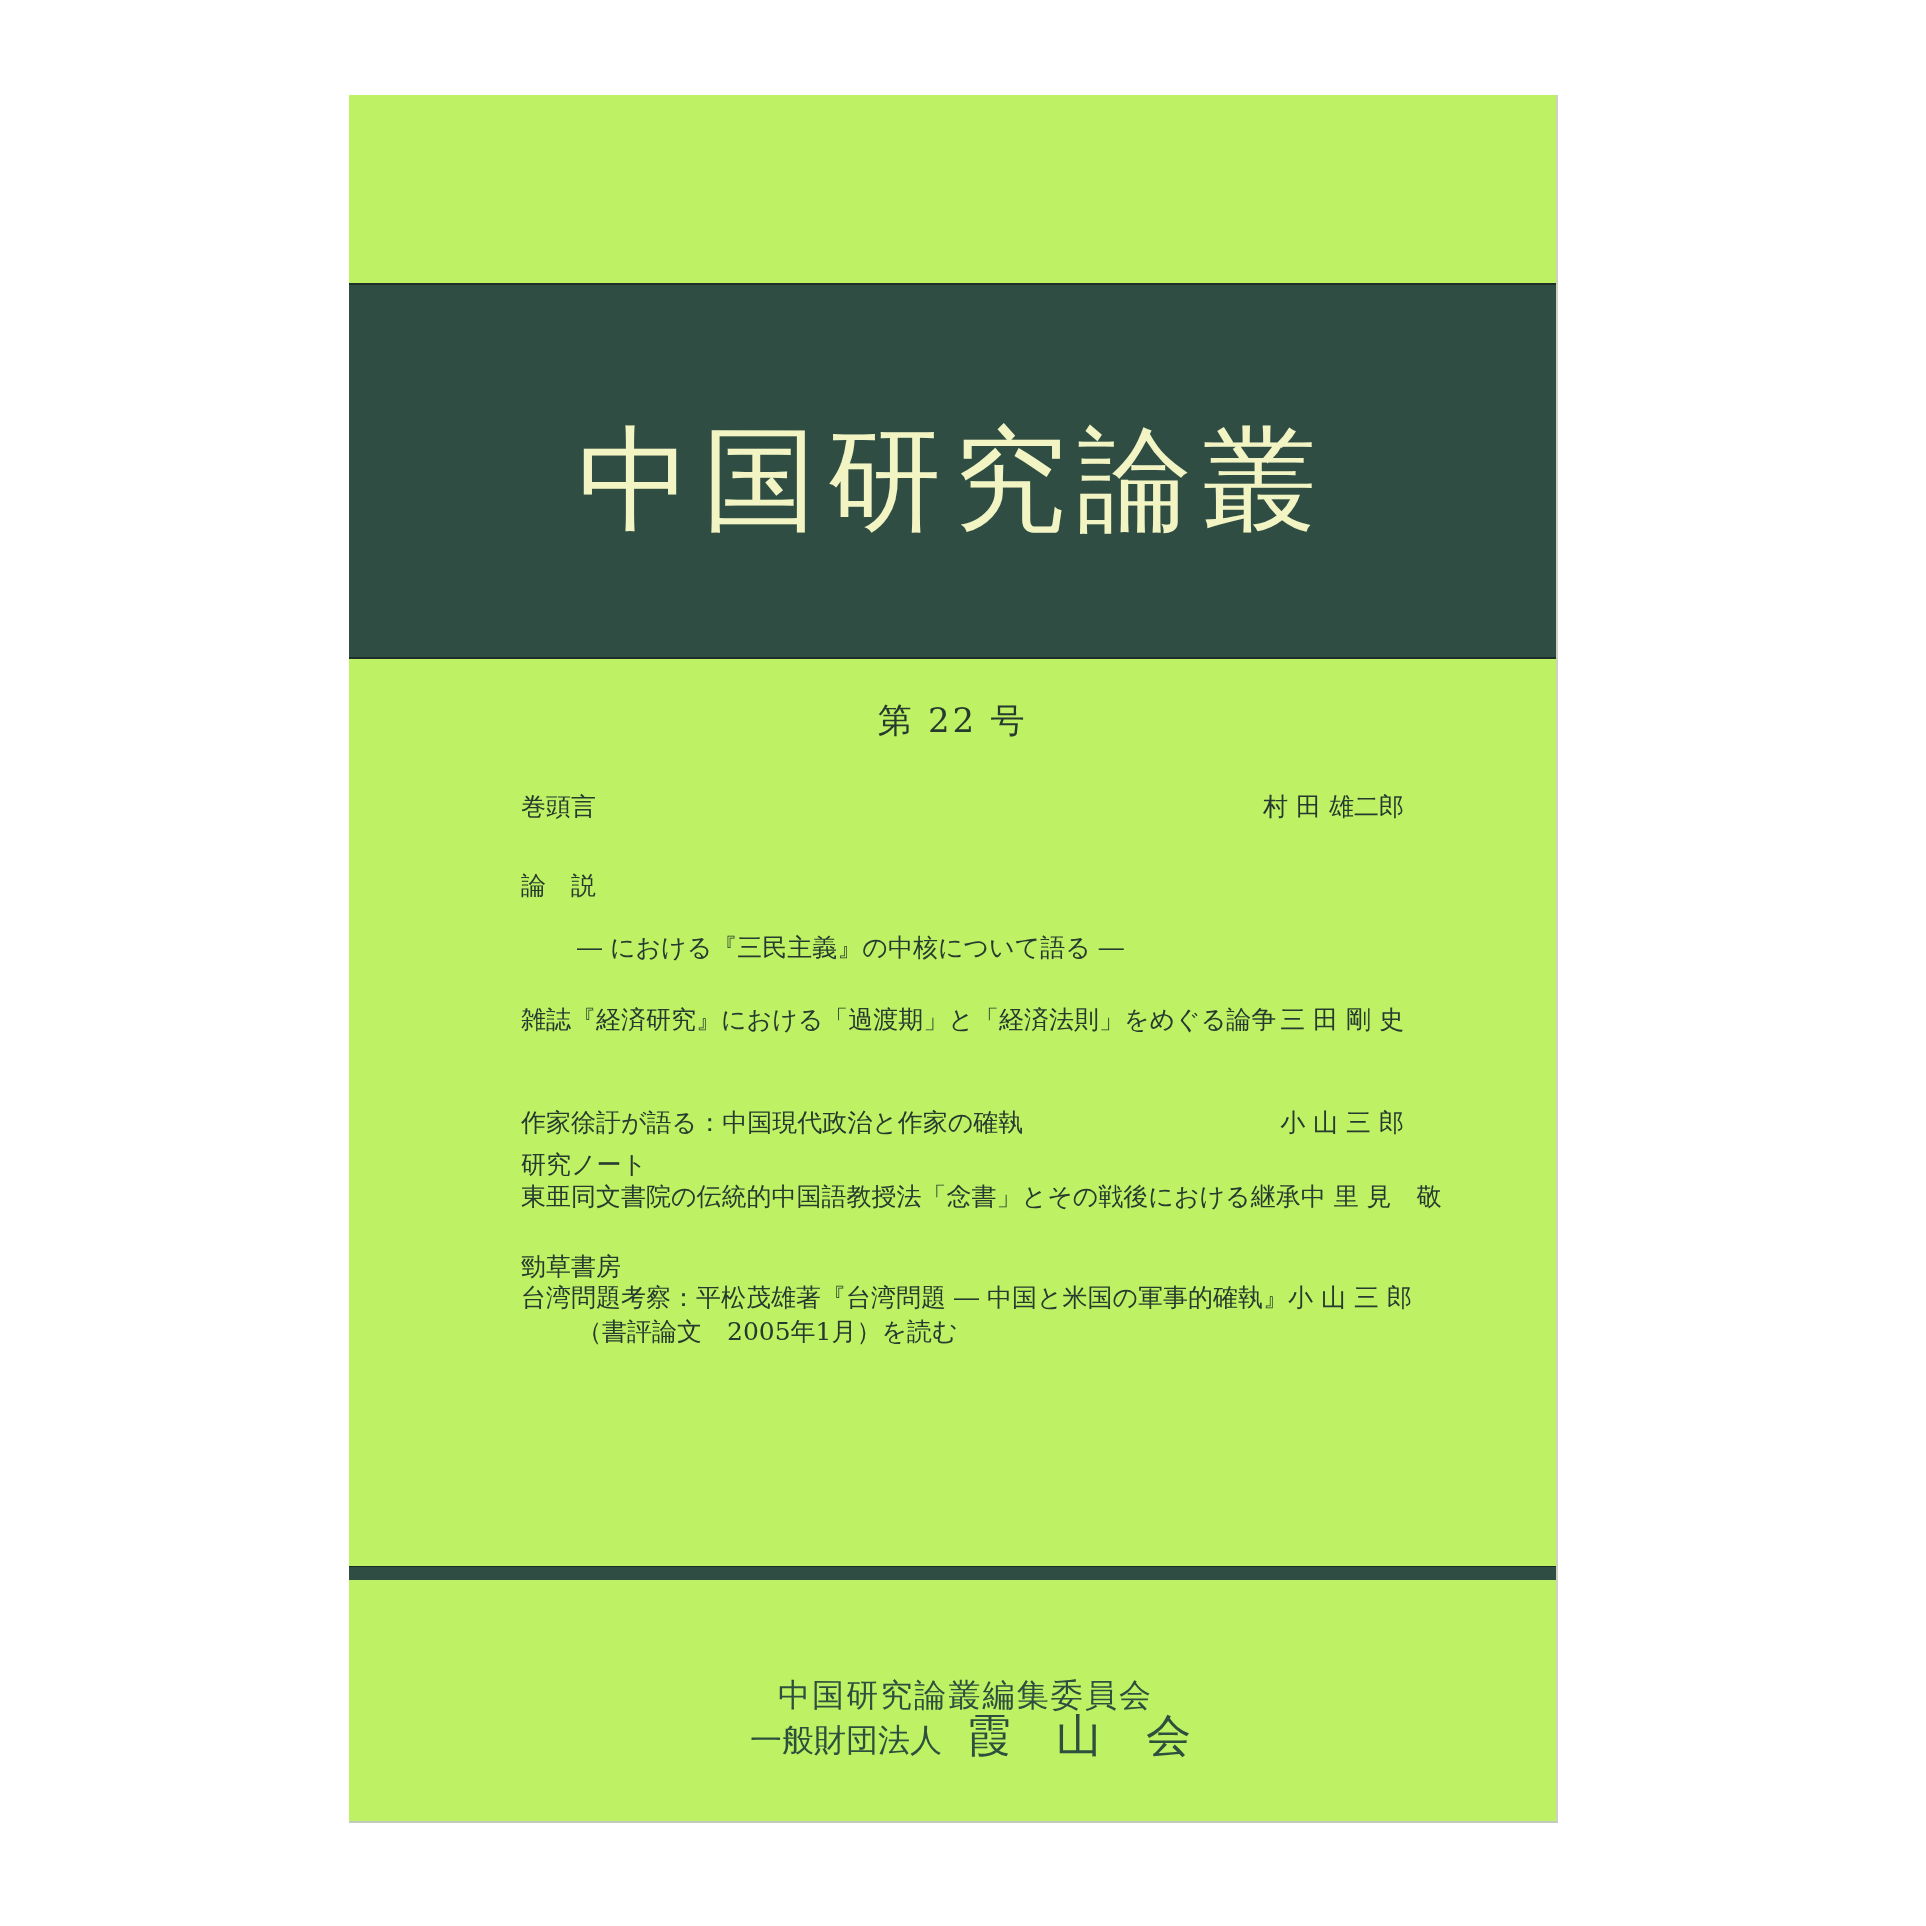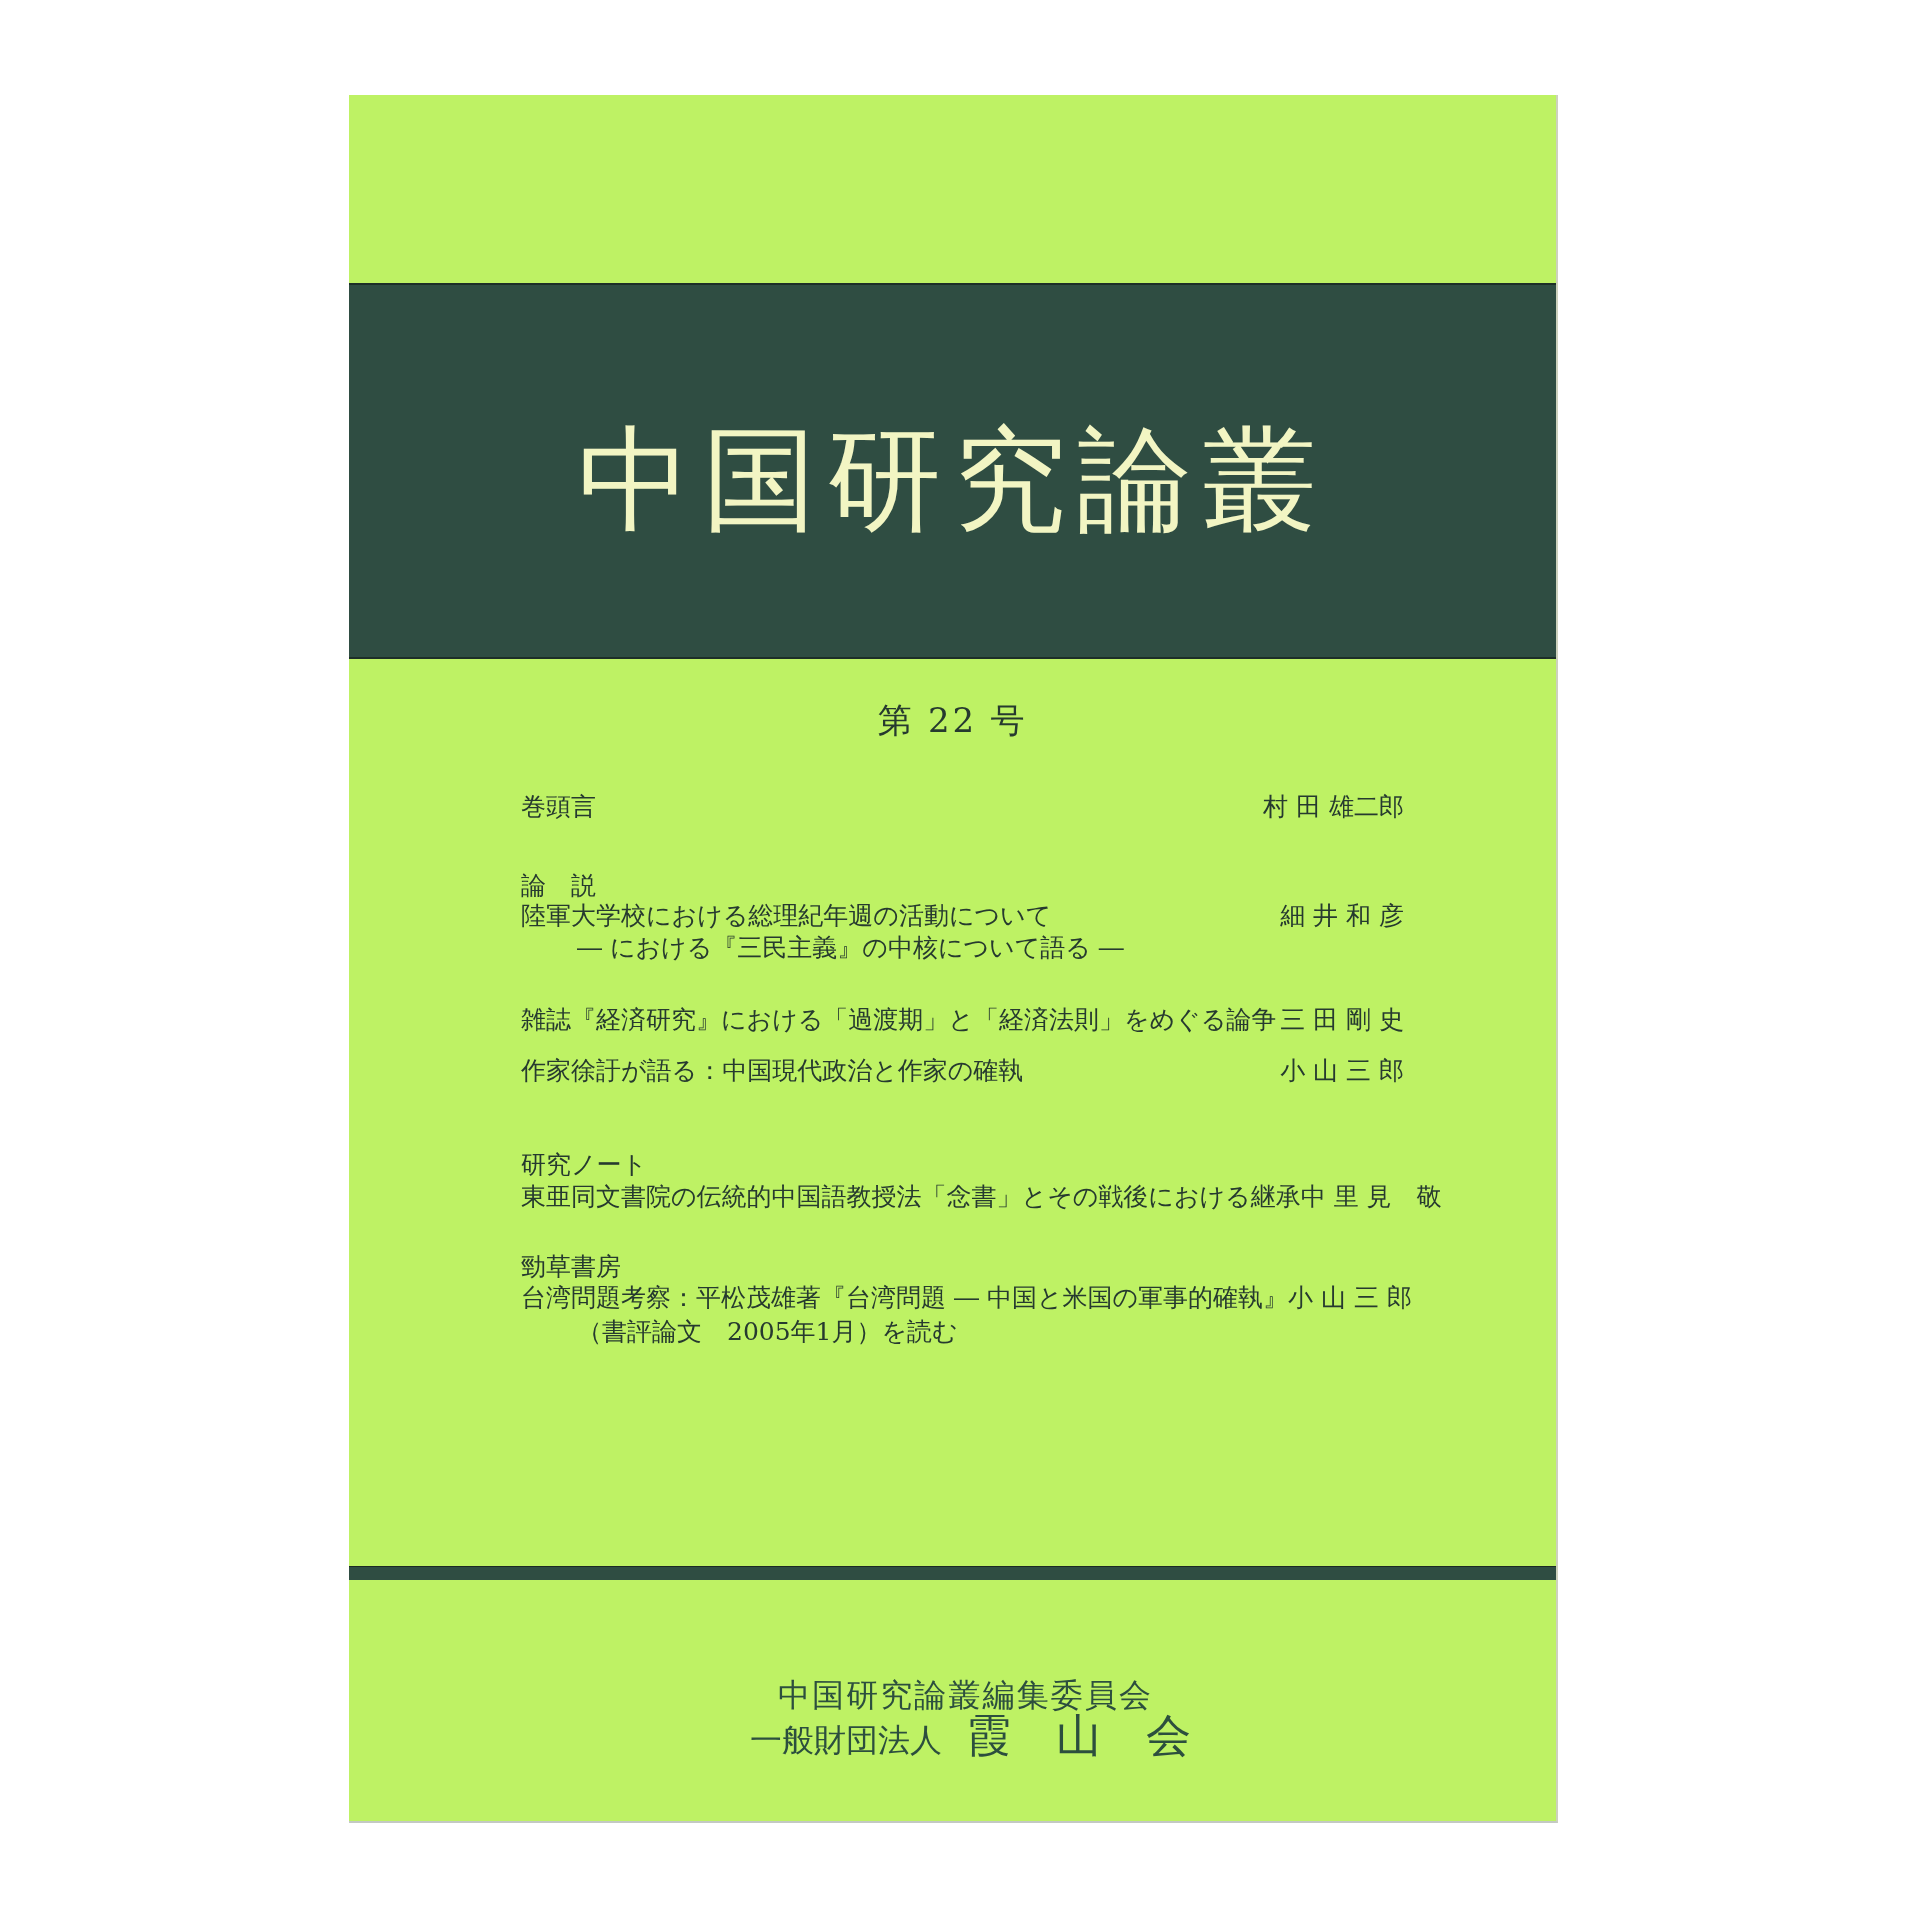--- a/index.html
+++ b/index.html
@@ -134,35 +134,31 @@
 
     <div class="row" style="top:696px">
       <span>巻頭言</span>
       <span>村 田 雄二郎</span>
     </div>
 
     <div class="row" style="top:775px">
       <span>論　説</span>
     </div>
 
-    <div class="row" style="top:805px">
-      <span>陸軍大学校における総理紀年週の活動について</span>
-      <span>細 井 和 彦</span>
-    </div>
 
     <div class="row sub" style="top:837px">
       <span>― における『三民主義』の中核について語る ―</span>
     </div>
 
     <div class="row" style="top:909px">
       <span>雑誌『経済研究』における「過渡期」と「経済法則」をめぐる論争</span>
       <span>三 田 剛 史</span>
     </div>
 
-    <div class="row" style="top:960px">
+    <div class="row" style="top:1012px">
       <span>作家徐訏が語る：中国現代政治と作家の確執</span>
       <span>小 山 三 郎</span>
     </div>
 
     <div class="row" style="top:1054px">
       <span>研究ノート</span>
     </div>
 
     <div class="row" style="top:1086px">
       <span>東亜同文書院の伝統的中国語教授法「念書」とその戦後における継承</span>

